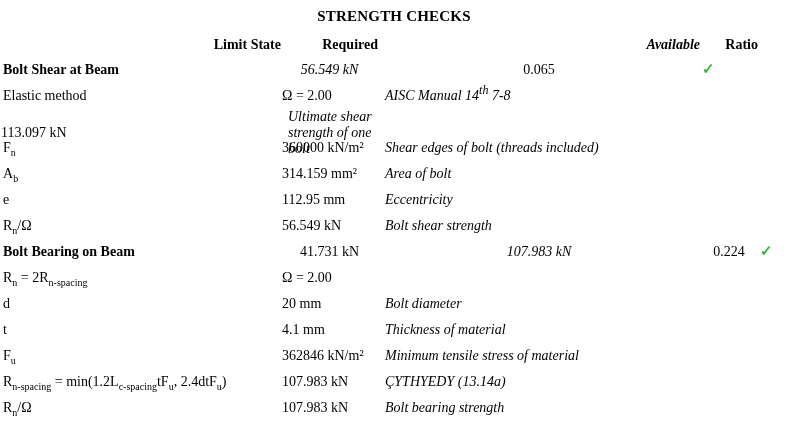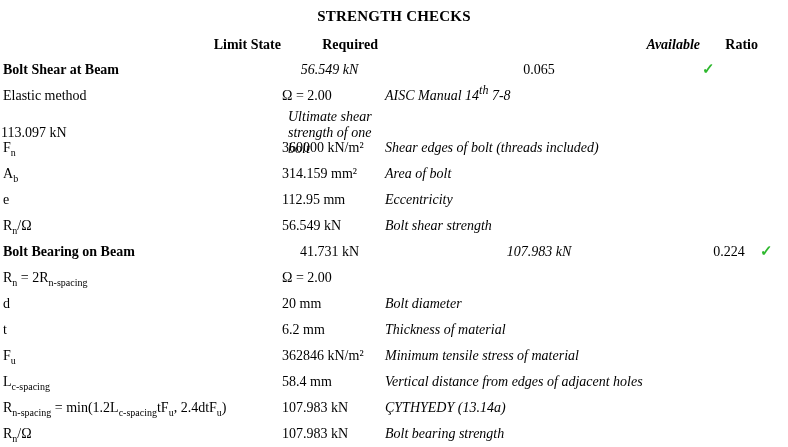--- a/index.html
+++ b/index.html
@@ -125,36 +125,29 @@
   </div>
       <div class="row sub">
     <div class="c1">d</div>
     <div class="c2">20 mm</div>
     <div class="c3 desc">Bolt diameter</div>
     <div class="c4"></div>
     <div class="c5"></div>
   </div>
       <div class="row sub">
     <div class="c1">t</div>
-    <div class="c2">6.2 mm</div>
+    <div class="c2">4.1 mm</div>
     <div class="c3 desc">Thickness of material</div>
     <div class="c4"></div>
     <div class="c5"></div>
   </div>
       <div class="row sub">
     <div class="c1">F<sub>u</sub></div>
     <div class="c2">362846 kN/m²</div>
     <div class="c3 desc">Minimum tensile stress of material</div>
-    <div class="c4"></div>
-    <div class="c5"></div>
-  </div>
-      <div class="row sub">
-    <div class="c1">L<sub>c-spacing</sub></div>
-    <div class="c2">58.4 mm</div>
-    <div class="c3 desc">Vertical distance from edges of adjacent holes</div>
     <div class="c4"></div>
     <div class="c5"></div>
   </div>
       <div class="row sub">
     <div class="c1">R<sub>n-spacing</sub> = min(1.2L<sub>c-spacing</sub>tF<sub>u</sub>, 2.4dtF<sub>u</sub>)</div>
     <div class="c2">107.983 kN</div>
     <div class="c3 desc">ÇYTHYEDY (13.14a)</div>
     <div class="c4"></div>
     <div class="c5"></div>
   </div>

